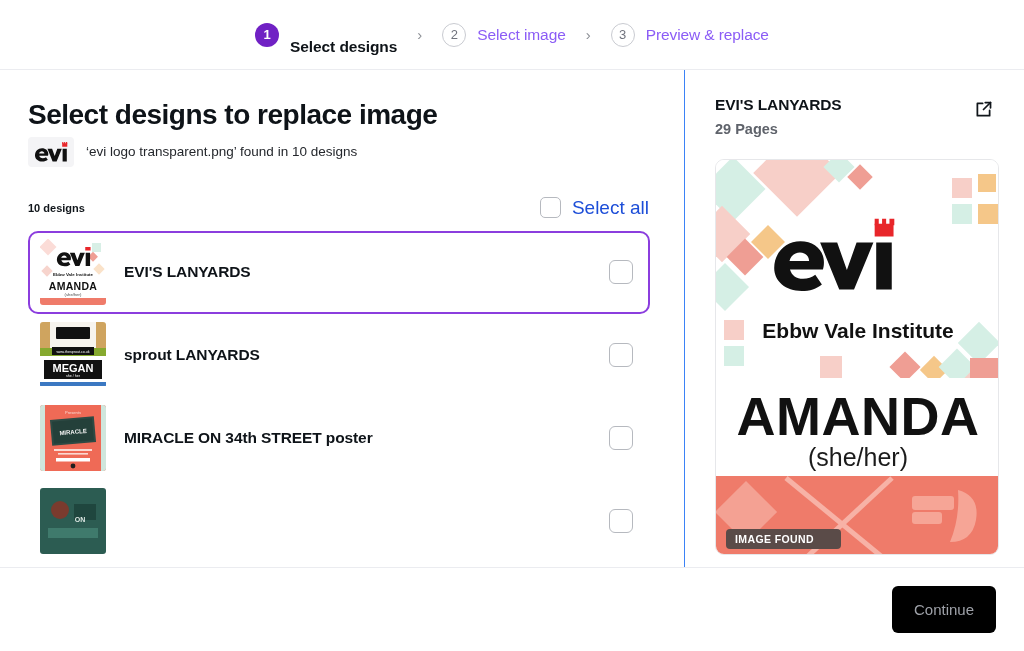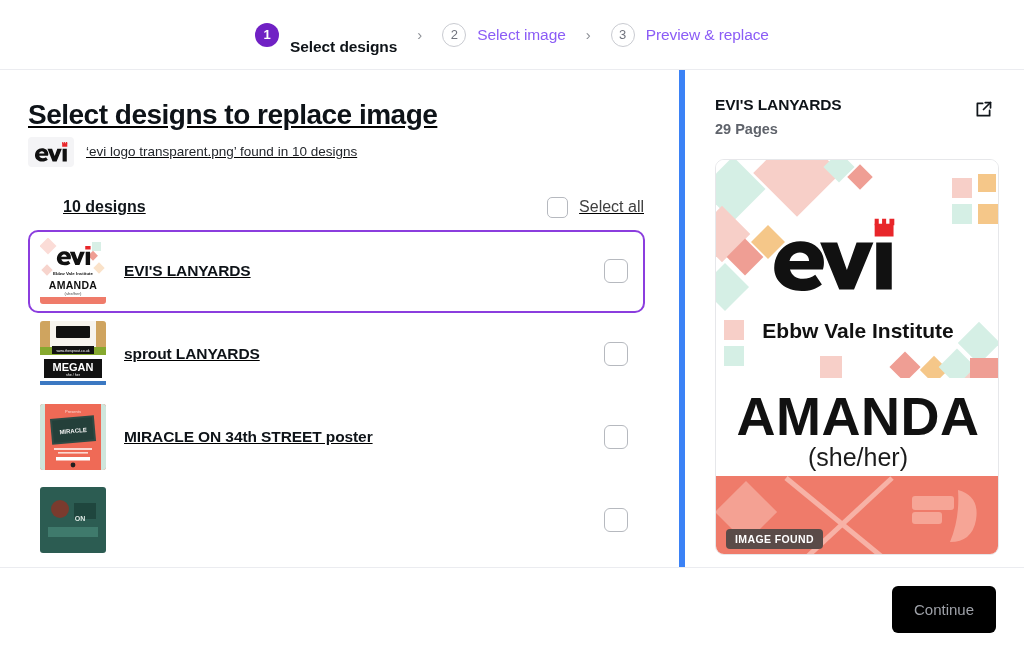--- a/index.html
+++ b/index.html
@@ -28,43 +28,43 @@
   }
   .step.active .step-circle { background: #7021c4; color: #fff; }
   .step.idle .step-circle { border: 1px solid #c9cbd1; color: #70737d; font-weight: 400; background: #fff; }
   .step-label { font-size: 15.5px; letter-spacing: -0.1px; }
   .step.active .step-label { color: #0e1318; font-weight: 700; margin-top: 25px; }
   .step.idle .step-label { color: #8b5cf6; font-weight: 400; }
   .step-sep { color: #8d9096; font-size: 15px; margin: 0 6px; user-select: none; }
 
   
   .body { flex: 1 1 auto; display: flex; min-height: 0; border-bottom: 1px solid #ebecf0; }
-  .left { width: 685px; flex: 0 0 685px; position: relative; border-right: 6px solid #3b82f6; overflow: hidden; text-decoration: underline; }
+  .left { width: 685px; flex: 0 0 685px; position: relative; border-right: 1px solid #3b82f6; overflow: hidden; }
   .left-inner { padding: 28px 34px 0 28px; height: 100%; display: flex; flex-direction: column; }
   .right { flex: 1 1 auto; padding: 26px 28px 0 30px; overflow: hidden; }
 
   .page-title {
     font-size: 28px; font-weight: 700; color: #0e1318;
     letter-spacing: -0.5px; line-height: 1.2;
   }
 
   .file-chip { display: flex; align-items: center; gap: 12px; margin-top: 5px; }
   .file-thumb {
     width: 46px; height: 30px; border-radius: 4px; background: #f4f4f6;
     display: flex; align-items: center; justify-content: center; overflow: hidden;
   }
   .file-caption { font-size: 13.5px; color: #24272c; }
 
   .list-meta {
     display: flex; align-items: center; justify-content: space-between;
     margin-top: 30px; padding-right: 1px;
   }
-  .designs-count { font-size: 16px; font-weight: 700; color: #11161b; margin-left: 35px; }
+  .designs-count { font-size: 11px; font-weight: 700; color: #11161b; }
   .select-all { display: flex; align-items: center; gap: 11px; }
-  .select-all-label { font-size: 16px; color: #404040; }
+  .select-all-label { font-size: 19px; color: #1d4ed8; }
 
   .cbox {
     width: 21px; height: 21px; border: 1.6px solid #b6b9bf;
     border-radius: 5px; background: #fff; flex: 0 0 21px;
   }
   .cbox.big { width: 24px; height: 24px; border-radius: 6px; flex-basis: 24px; }
 
   .design-list { margin-top: 12px; flex: 1 1 auto; overflow: hidden; }
   .design-row {
     display: flex; align-items: center; gap: 18px;
@@ -93,21 +93,21 @@
   .preview-card {
     margin-top: 22px; width: 284px; height: 396px;
     border: 1px solid #e6e7ea; border-radius: 9px;
     position: relative; overflow: hidden; background: #fff;
   }
   .preview-card svg { position: absolute; inset: 0; }
   .found-badge {
     position: absolute; left: 10px; bottom: 5px;
     background: #5a4b48; color: #fff;
     font-size: 10.5px; font-weight: 700; letter-spacing: 0.4px;
-    padding: 4px 9px 4px 9px; border-radius: 4px;
+    padding: 4px 27px 4px 9px; border-radius: 4px;
   }
 
   
   .footer { height: 83px; flex: 0 0 83px; display: flex; align-items: center; justify-content: flex-end; padding-right: 28px; background: #fff; }
   .continue-btn {
     background: #000000; color: #9ea1a8; border: none;
     font-size: 15px; font-family: inherit;
     padding: 15px 22px; border-radius: 6px; cursor: default;
   }
 </style>

